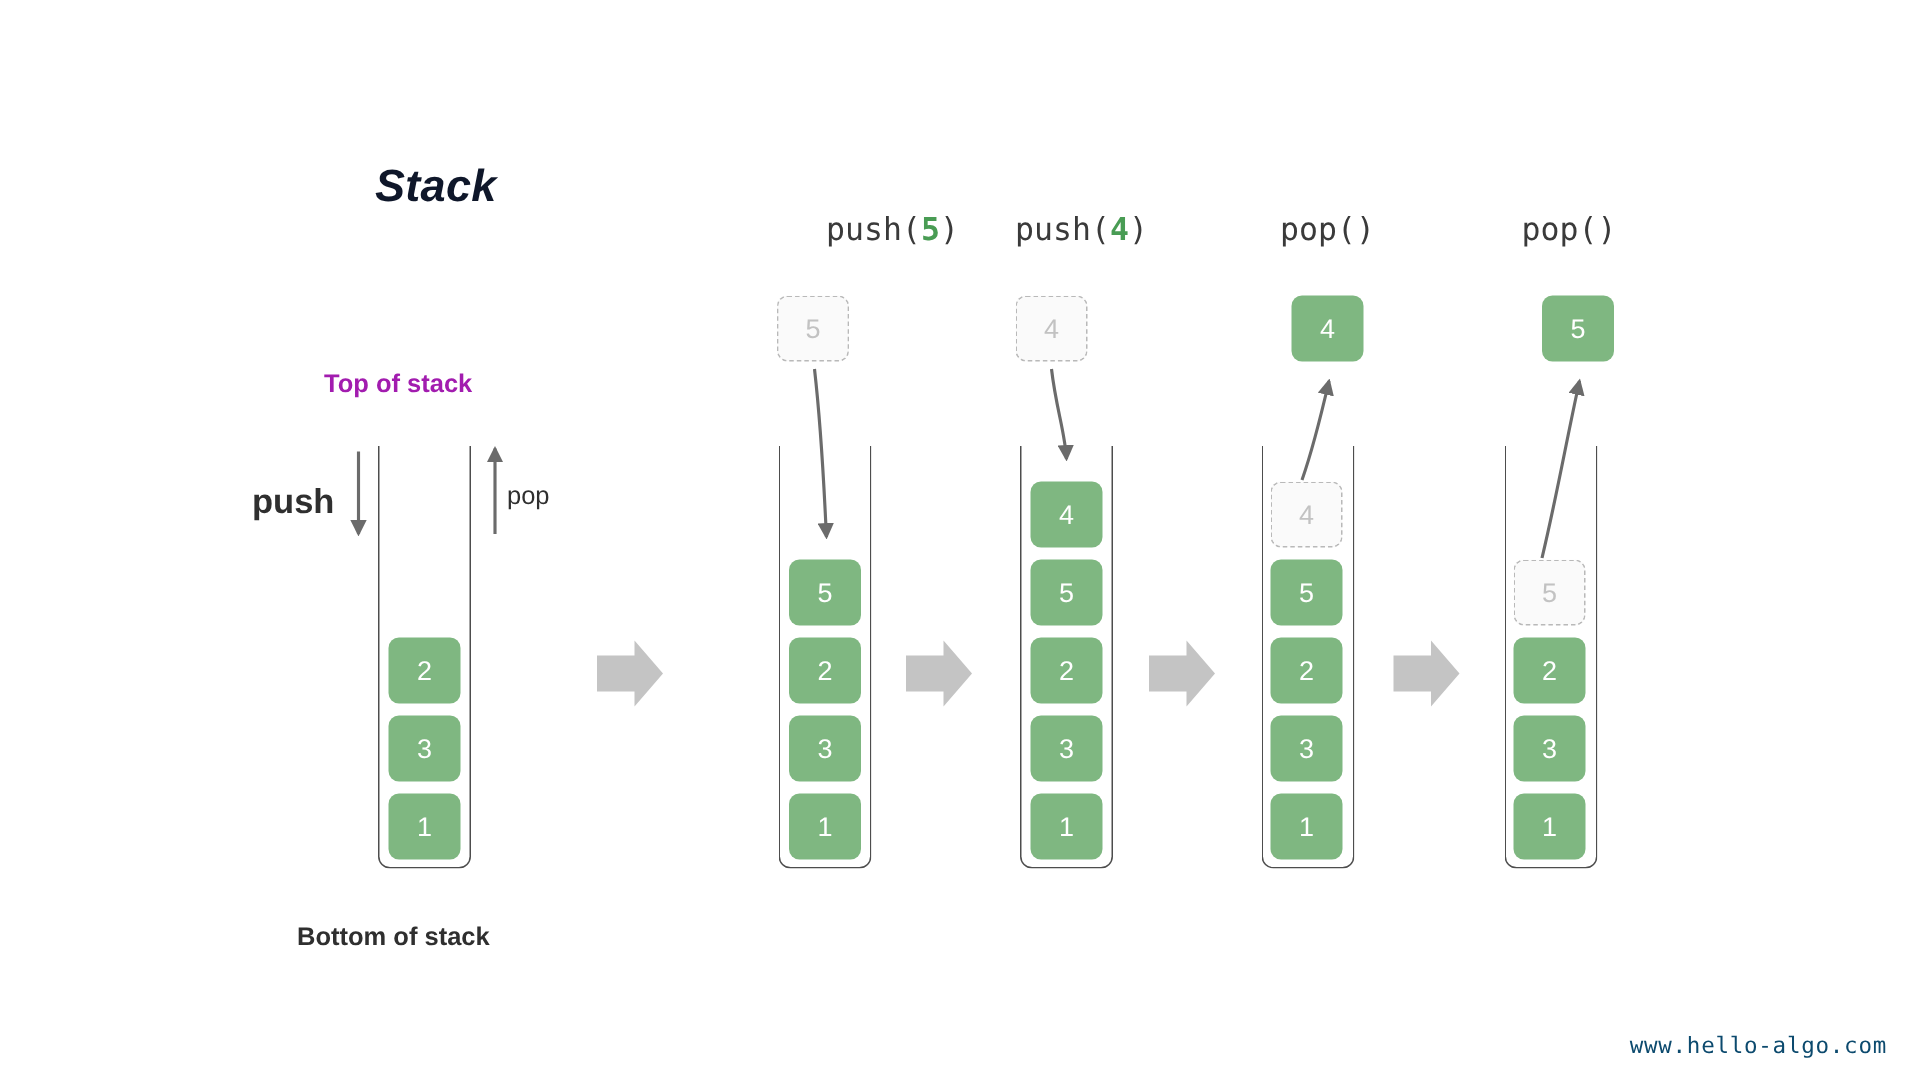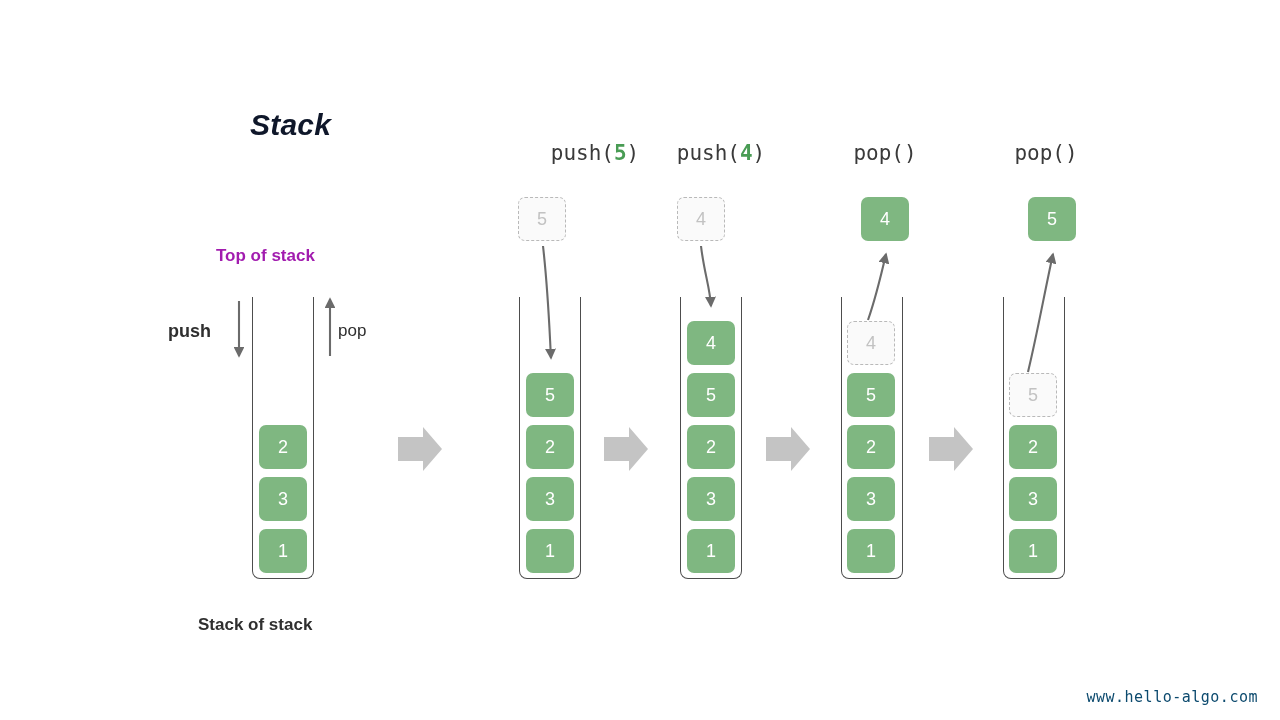--- a/index.html
+++ b/index.html
@@ -49,21 +49,21 @@
     top: 615px;
     font-size: 17px;
     font-weight: bold;
     color: #2f2f2f;
     white-space: nowrap;
   }
   .label-push {
     position: absolute;
     left: 168px;
     top: 321px;
-    font-size: 18px;
+    font-size: 23px;
     font-weight: bold;
     color: #2f2f2f;
   }
   .label-pop {
     position: absolute;
     left: 338px;
     top: 321px;
     font-size: 17px;
     font-weight: normal;
     color: #2f2f2f;
@@ -145,21 +145,21 @@
   }
 </style>
 </head>
 <body>
 
 <div class="canvas">
 
   <div class="stack-title">Stack</div>
 
   <div class="label-top">Top of stack</div>
-  <div class="label-bottom">Stack of stack</div>
+  <div class="label-bottom">Bottom of stack</div>
   <div class="label-push">push</div>
   <div class="label-pop">pop</div>
 
   <div class="op-header" style="left:568px;margin-left:27px;">
     <span>push(</span><span class="arg">5</span><span>)</span>
   </div>
   <div class="op-header" style="left:721px;">
     <span>push(</span><span class="arg">4</span><span>)</span>
   </div>
   <div class="op-header" style="left:885px;">

